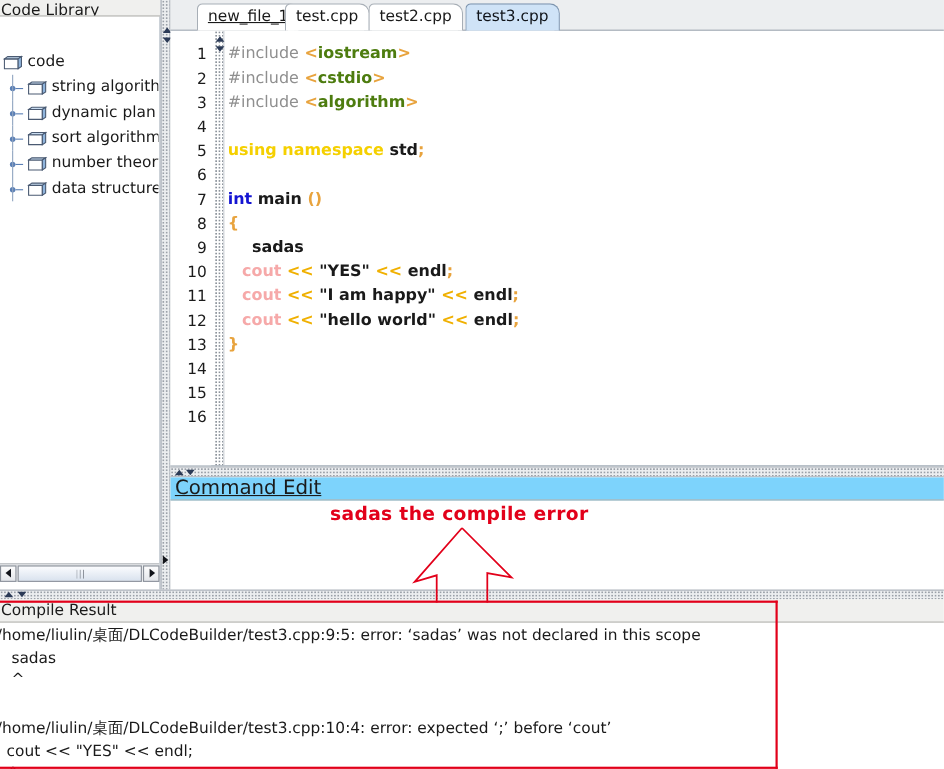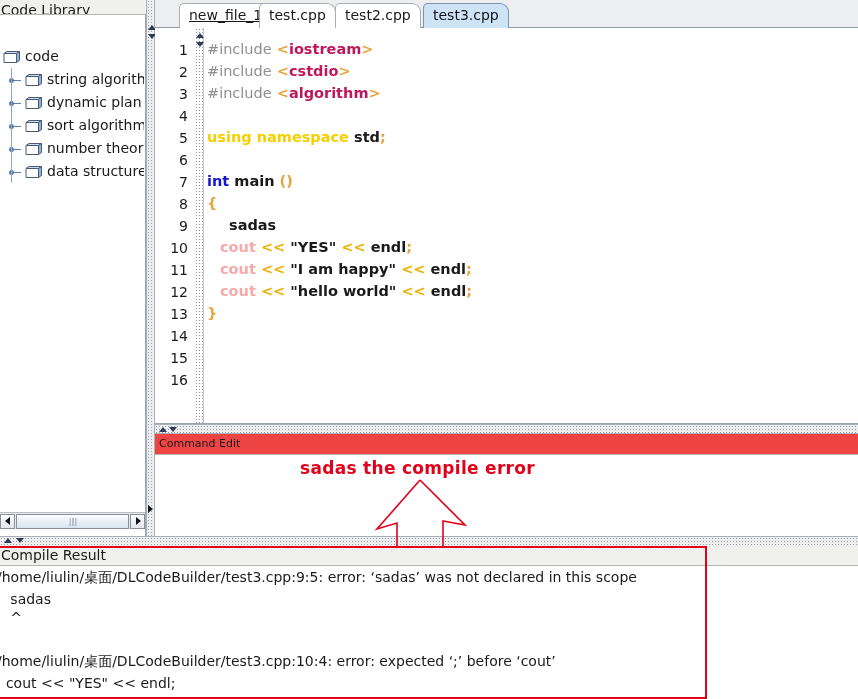--- a/index.html
+++ b/index.html
@@ -173,21 +173,21 @@
     border-top:5px solid #2b3a56;
   }
   .code{
     position:absolute;left:52px;top:0;width:640px;height:396px;
     font-family:"DejaVu Sans","Liberation Sans",sans-serif;
     font-size:14.5px;
     white-space:pre;
   }
   .code .ln{position:absolute;left:0;white-space:pre;}
   .t-pre{color:#8f8f8f;}          
-  .t-hdr{color:#be185d;font-weight:bold;}  
+  .t-hdr{color:#4d7c0f;font-weight:bold;}  
   .t-ang{color:#e8a33d;font-weight:bold;}  
   .t-kw{color:#f5d000;font-weight:bold;}   
   .t-id{color:#1a1a1a;font-weight:bold;}   
   .t-semi{color:#e8a33d;font-weight:bold;} 
   .t-type{color:#1414d2;font-weight:bold;} 
   .t-fn{color:#1a1a1a;font-weight:bold;}   
   .t-par{color:#e8a33d;font-weight:bold;}  
   .t-obj{color:#f6a9a9;font-weight:bold;}  
   .t-op{color:#f0b000;font-weight:bold;}   
   .t-str{color:#1a1a1a;font-weight:bold;}  
@@ -212,24 +212,24 @@
     border-top:5px solid #2b3a56;
   }
 
   
   .cmdpanel{
     position:absolute;left:155px;top:434px;width:703px;height:102px;
     background:#ffffff;
   }
   .cmd-title{
     position:absolute;left:0;top:0;width:703px;height:21px;
-    background:#ef4444;
+    background:#7dd3fc;
     border-bottom:1px solid #b4b4b0;
     box-sizing:border-box;
-    font-size:11px;color:#1a1a1a;line-height:20px;padding-left:4px;
+    font-size:18px;color:#1a1a1a;line-height:20px;padding-left:4px;text-decoration:underline;
   }
   .cmd-body{
     position:absolute;left:0;top:22px;width:703px;height:80px;
     background:#ffffff;
     border-left:1px solid #b8bcc2;
     box-sizing:border-box;
   }
   .cmd-text{
     position:absolute;left:6px;top:6px;font-size:14px;color:#1a1a1a;
   }

